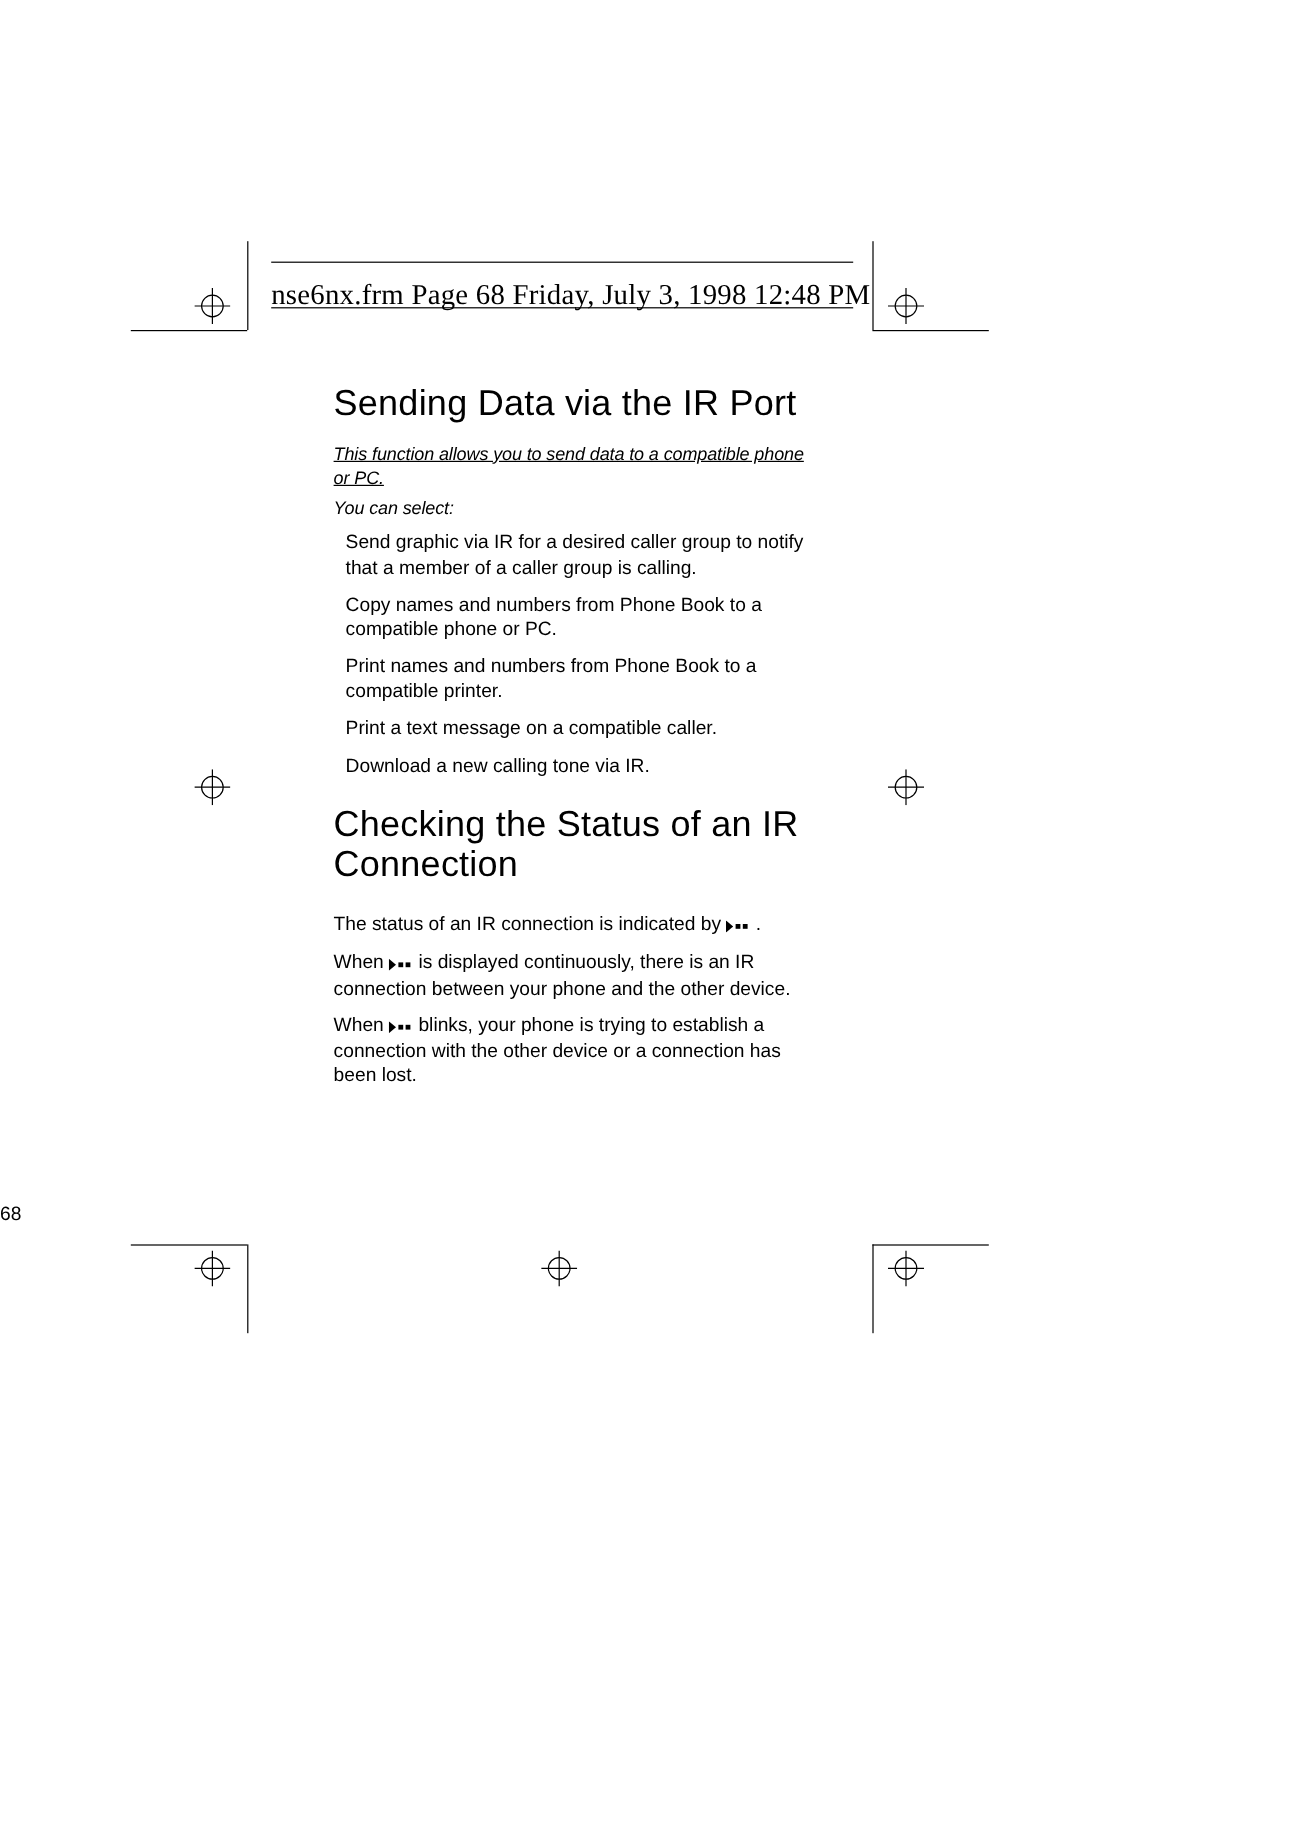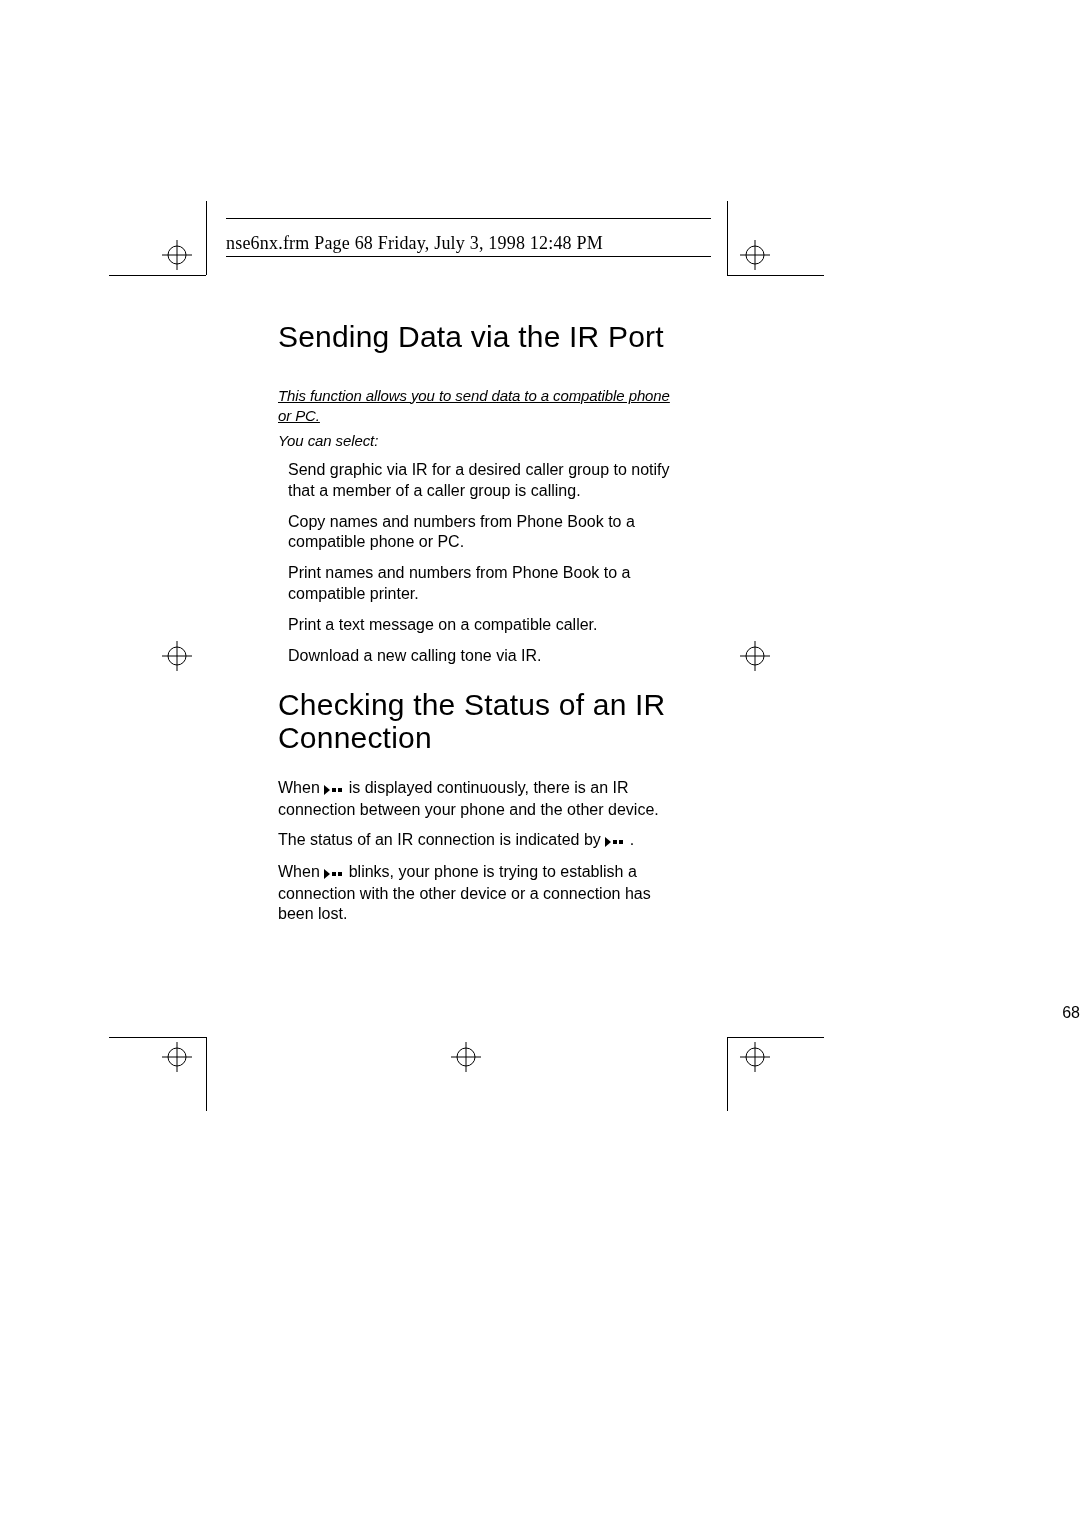--- a/index.html
+++ b/index.html
@@ -8,34 +8,34 @@
 
   
   .reg { position: absolute; width: 30px; height: 30px; }
   .reg svg { display: block; }
   .hair-v { position: absolute; background: #000; width: 1px; }
   .hair-h { position: absolute; background: #000; height: 1px; }
 
   
   .rule { position: absolute; background: #000; height: 1px; }
 
-  .header-text { position: absolute; left: 226px; top: 233px; font-family: "Times New Roman", Times, serif; font-size: 18px; letter-spacing: 0.2px; }
+  .header-text { position: absolute; left: 226px; top: 233px; font-family: "Times New Roman", Times, serif; font-size: 24px; letter-spacing: 0.2px; }
 
   .content { position: absolute; left: 278px; top: 320px; width: 392px; }
-  .h1 { font-size: 30px; font-weight: 400; letter-spacing: 0.2px; margin-bottom: 31px; line-height: 1.15; }
+  .h1 { font-size: 30px; font-weight: 400; letter-spacing: 0.2px; margin-bottom: 14px; line-height: 1.15; }
   .intro { font-size: 15px; font-style: italic; letter-spacing: -0.1px; line-height: 1.35; margin-bottom: 6px; text-decoration: underline; }
   .lead { font-size: 15px; letter-spacing: -0.1px; font-style: italic; margin-bottom: 11px; }
   ul.opts { list-style: none; padding-left: 10px; }
   ul.opts li { font-size: 16px; line-height: 1.3; margin-bottom: 10px; padding-left: 0; }
 
   .h2 { font-size: 30px; font-weight: 400; letter-spacing: 0.2px; margin-top: 22px; margin-bottom: 24px; line-height: 1.1; }
   .p { font-size: 16px; line-height: 1.25; margin-bottom: 10px; }
   .ir-sym { display: inline-block; vertical-align: -2px; }
 
-  .page-num { position: absolute; left: 0; width: 1080px; top: 1004px; text-align: right; font-size: 16px; }
+  .page-num { position: absolute; left: 0; width: 1080px; top: 1004px; text-align: left; font-size: 16px; }
 
 </style>
 </head>
 <body>
 <div class="page">
 
   <div class="hair-v" style="left:206px; top:201px; height:74px;"></div>
   <div class="hair-v" style="left:727px; top:201px; height:74px;"></div>
   <div class="hair-h" style="left:109px; top:275px; width:97px;"></div>
   <div class="hair-h" style="left:727px; top:275px; width:97px;"></div>
@@ -110,37 +110,37 @@
       <li>Send graphic via IR for a desired caller group to notify that a member of a caller group is calling.</li>
       <li>Copy names and numbers from Phone Book to a compatible phone or PC.</li>
       <li>Print names and numbers from Phone Book to a compatible printer.</li>
       <li>Print a text message on a compatible caller.</li>
       <li>Download a new calling tone via IR.</li>
     </ul>
 
     <div class="h2">Checking the Status of an IR Connection</div>
 
     <div class="p">
+      <span>The status of an IR connection is indicated by </span>
+      <span class="ir-sym"><svg width="20" height="10">
+            <polygon points="0,0 6,5 0,10" fill="#000"></polygon>
+            <rect x="8" y="3" width="4" height="4" fill="#000"></rect>
+            <rect x="14" y="3" width="4" height="4" fill="#000"></rect>
+          </svg></span>
+      <span>.</span>
+    </div>
+
+    <div class="p">
       <span>When </span>
       <span class="ir-sym"><svg width="20" height="10">
             <polygon points="0,0 6,5 0,10" fill="#000"></polygon>
             <rect x="8" y="3" width="4" height="4" fill="#000"></rect>
             <rect x="14" y="3" width="4" height="4" fill="#000"></rect>
           </svg></span>
       <span> is displayed continuously, there is an IR connection be­tween your phone and the other device.</span>
-    </div>
-
-    <div class="p">
-      <span>The status of an IR connection is indicated by </span>
-      <span class="ir-sym"><svg width="20" height="10">
-            <polygon points="0,0 6,5 0,10" fill="#000"></polygon>
-            <rect x="8" y="3" width="4" height="4" fill="#000"></rect>
-            <rect x="14" y="3" width="4" height="4" fill="#000"></rect>
-          </svg></span>
-      <span>.</span>
     </div>
 
 
     <div class="p">
       <span>When </span>
       <span class="ir-sym"><svg width="20" height="10">
             <polygon points="0,0 6,5 0,10" fill="#000"></polygon>
             <rect x="8" y="3" width="4" height="4" fill="#000"></rect>
             <rect x="14" y="3" width="4" height="4" fill="#000"></rect>
           </svg></span>

